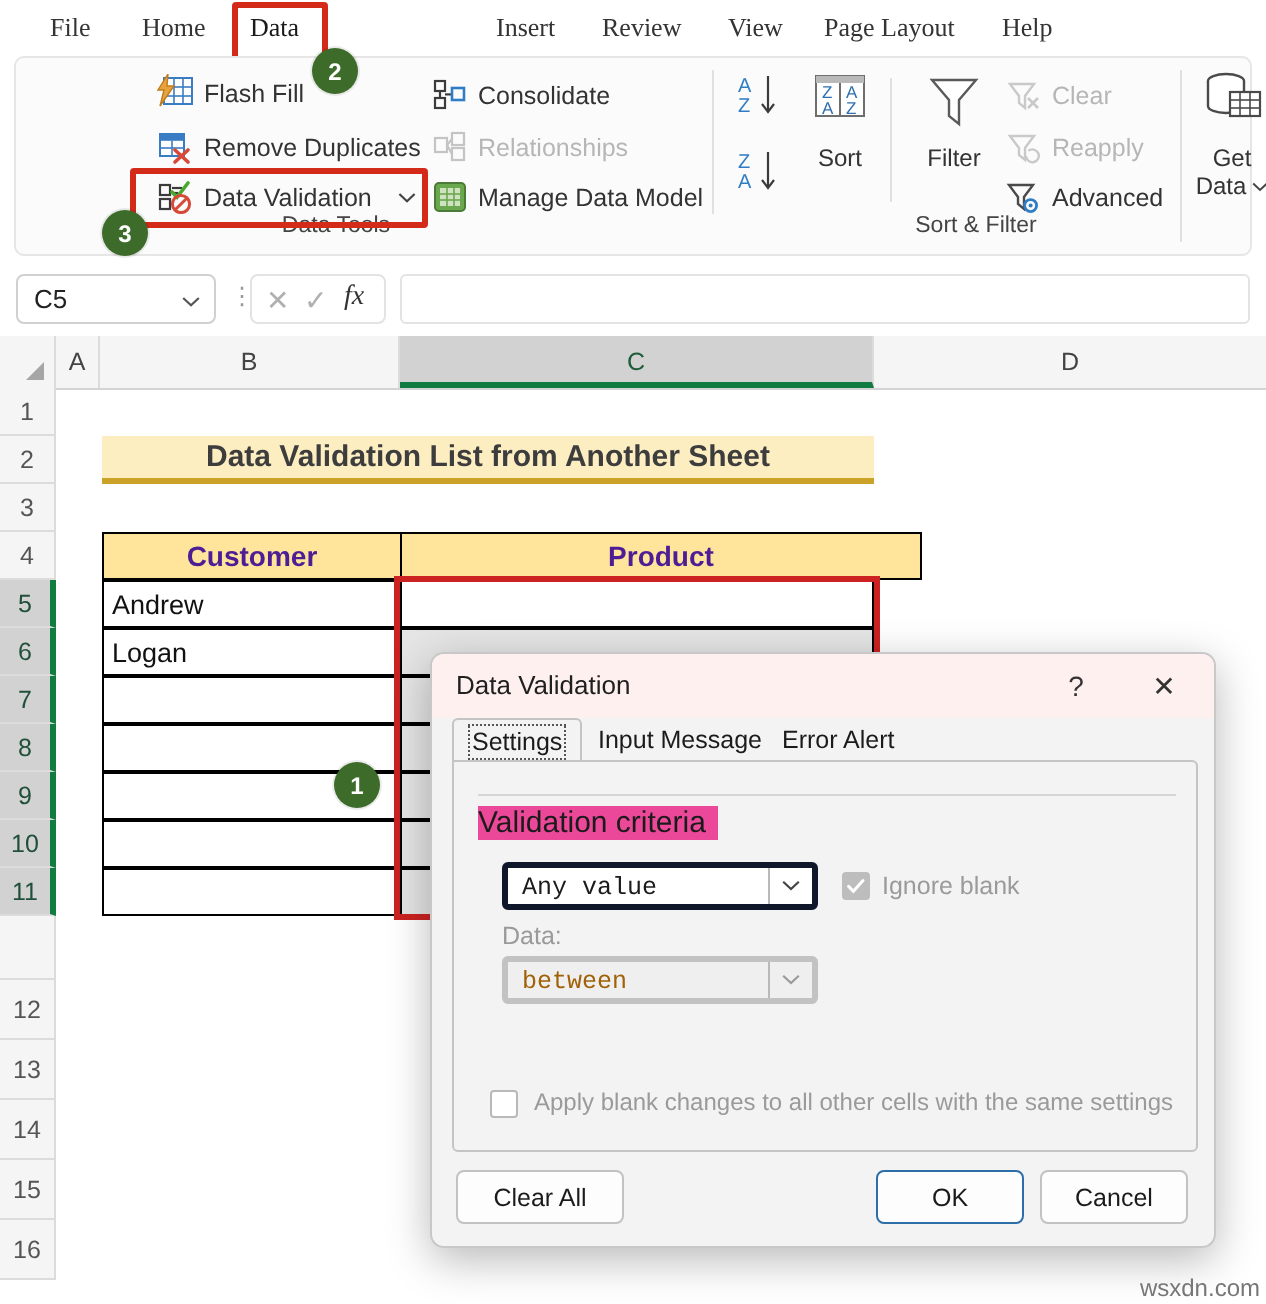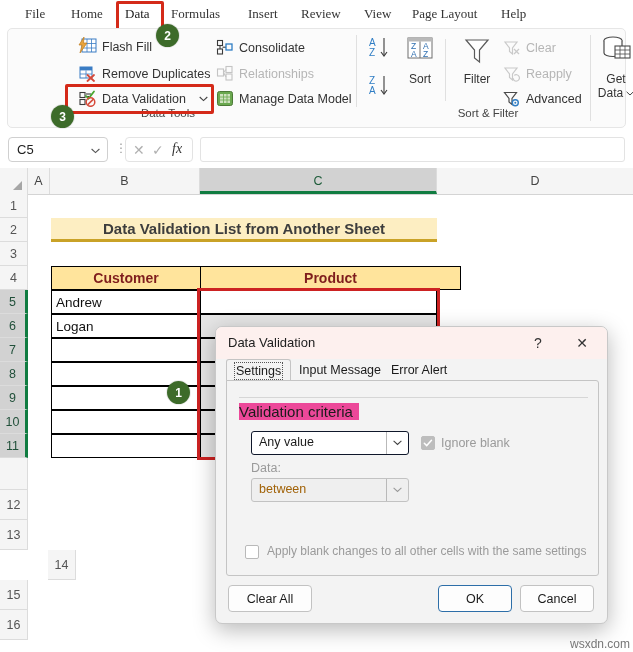--- a/index.html
+++ b/index.html
@@ -55,21 +55,21 @@
   .colcell.sel{background:#d2d2d2;color:#1e5c3a;border-bottom:3px solid #107c41;height:26px;}
   .corner{position:absolute;left:0;top:0;width:28px;height:26px;background:#f5f5f5;border-right:1px solid #dcdcdc;box-sizing:border-box;}
   .corner:after{content:"";position:absolute;right:5px;bottom:4px;border-left:9px solid transparent;
                 border-bottom:9px solid #a6a6a6;}
 
   .rowhdr{position:absolute;left:0;width:28px;text-align:center;font-size:12.5px;color:#555;
           background:#f5f5f5;border-bottom:1px solid #dcdcdc;border-right:1px solid #dcdcdc;box-sizing:border-box;}
   .rowhdr.sel{background:#d2d2d2;color:#21503a;border-right:3px solid #107c41;}
 
   .tbl-cell{position:absolute;box-sizing:border-box;border:1px solid #000;background:#fff;}
-  .tbl-head{background:#ffe49c;font-weight:bold;font-size:14px;color:#7f1d1d;text-align:center;
+  .tbl-head{background:#ffe49c;font-weight:bold;font-size:14px;color:#4c1d95;text-align:center;
             display:flex;align-items:center;justify-content:center;}
   .tbl-data{font-size:13.5px;color:#111;padding-left:4px;display:flex;align-items:center;}
 
   .title-band{position:absolute;background:#fdeec2;border-bottom:3px solid #c9a227;
               display:flex;align-items:center;justify-content:center;
               font-weight:bold;font-size:15px;color:#3d3d3d;box-sizing:border-box;}
 
   .redbox{position:absolute;border:3px solid #cc2222;box-sizing:border-box;}
 
   .badge{position:absolute;border-radius:50%;background:#3d6b2a;color:#fff;
@@ -97,22 +97,22 @@
          border:1px solid #c4c4c4;border-radius:0 3px 3px 3px;box-sizing:border-box;}
 
   .leg{position:absolute;left:12px;top:8px;font-size:15px;color:#1b1b1b;background:#ec4899;
        padding-right:6px;z-index:2;margin-top:14px;}
   .legline{position:absolute;left:12px;top:16px;right:10px;height:1px;background:#d6d6d6;}
 
   .lbl{position:absolute;font-size:12.5px;color:#1b1b1b;}
   .lbl.dis{color:#9a9a9a;}
   .u{text-decoration:underline;}
 
-  .combo{position:absolute;height:24px;border:1px solid #0f172a;background:#fff;border-radius:3px;
-         box-sizing:border-box;}
+  .combo{position:absolute;height:24px;border:3px solid #0f172a;background:#fff;border-radius:3px;
+         box-sizing:border-box;font-family:Liberation Mono, monospace;}
   .combo.dis{background:#efefef;border-color:#c2c2c2;}
   .combo .cv{position:absolute;left:7px;top:3px;font-size:12.5px;color:#1b1b1b;}
   .combo.dis .cv{color:#a16207;}
   .combo .arrowbox{position:absolute;right:0;top:0;width:22px;height:100%;
                    border-left:1px solid #b9b9b9;box-sizing:border-box;
                    display:flex;align-items:center;justify-content:center;}
 
   .chk{position:absolute;width:14px;height:14px;border:1px solid #b9b9b9;border-radius:2px;
        background:#fff;box-sizing:border-box;}
   .chk.checkedDis{background:#bdbdbd;border-color:#bdbdbd;}
@@ -126,21 +126,20 @@
 
   svg{display:block;}
 </style>
 </head>
 <body>
 
 <div class="tabbar">
   <div class="tab" style="left:18px;">File</div>
   <div class="tab" style="left:64px;text-align:right;">Home</div>
   <div class="tab active" style="left:118px;">Data</div>
-  <div class="tab" style="left:164px;">Formulas</div>
   <div class="tab" style="left:241px;">Insert</div>
   <div class="tab" style="left:294px;">Review</div>
   <div class="tab" style="left:357px;">View</div>
   <div class="tab" style="left:405px;">Page Layout</div>
   <div class="tab" style="left:494px;">Help</div>
 </div>
 
 <div class="tab-highlight" style="left:116px;top:1px;width:42px;height:25px;"></div>
 
 <div class="ribbon">
@@ -395,21 +394,21 @@
   <div class="rowhdr" style="top:98px;height:24px;line-height:24px;">4</div>
   <div class="rowhdr sel" style="top:122px;height:24px;line-height:24px;">5</div>
   <div class="rowhdr sel" style="top:146px;height:24px;line-height:24px;">6</div>
   <div class="rowhdr sel" style="top:170px;height:24px;line-height:24px;">7</div>
   <div class="rowhdr sel" style="top:194px;height:24px;line-height:24px;">8</div>
   <div class="rowhdr sel" style="top:218px;height:24px;line-height:24px;">9</div>
   <div class="rowhdr sel" style="top:242px;height:24px;line-height:24px;">10</div>
   <div class="rowhdr sel" style="top:266px;height:24px;line-height:24px;">11</div>
   <div class="rowhdr" style="top:322px;height:30px;line-height:30px;">12</div>
   <div class="rowhdr" style="top:352px;height:30px;line-height:30px;">13</div>
-  <div class="rowhdr" style="top:382px;height:30px;line-height:30px;margin-left:48px;">14</div>
+  <div class="rowhdr" style="top:382px;height:30px;line-height:30px;">14</div>
   <div class="rowhdr" style="top:412px;height:30px;line-height:30px;">15</div>
   <div class="rowhdr" style="top:442px;height:30px;line-height:30px;">16</div>
 
   <div class="rowhdr" style="top:290px;height:32px;"></div>
 
   <div class="title-band" style="left:51px;top:50px;width:386px;height:24px;">Data Validation List from Another Sheet</div>
 
   <div class="tbl-cell tbl-head" style="left:51px;top:98px;width:150px;height:24px;">Customer</div>
   <div class="tbl-cell tbl-head" style="left:200px;top:98px;width:261px;height:24px;">Product</div>
 

